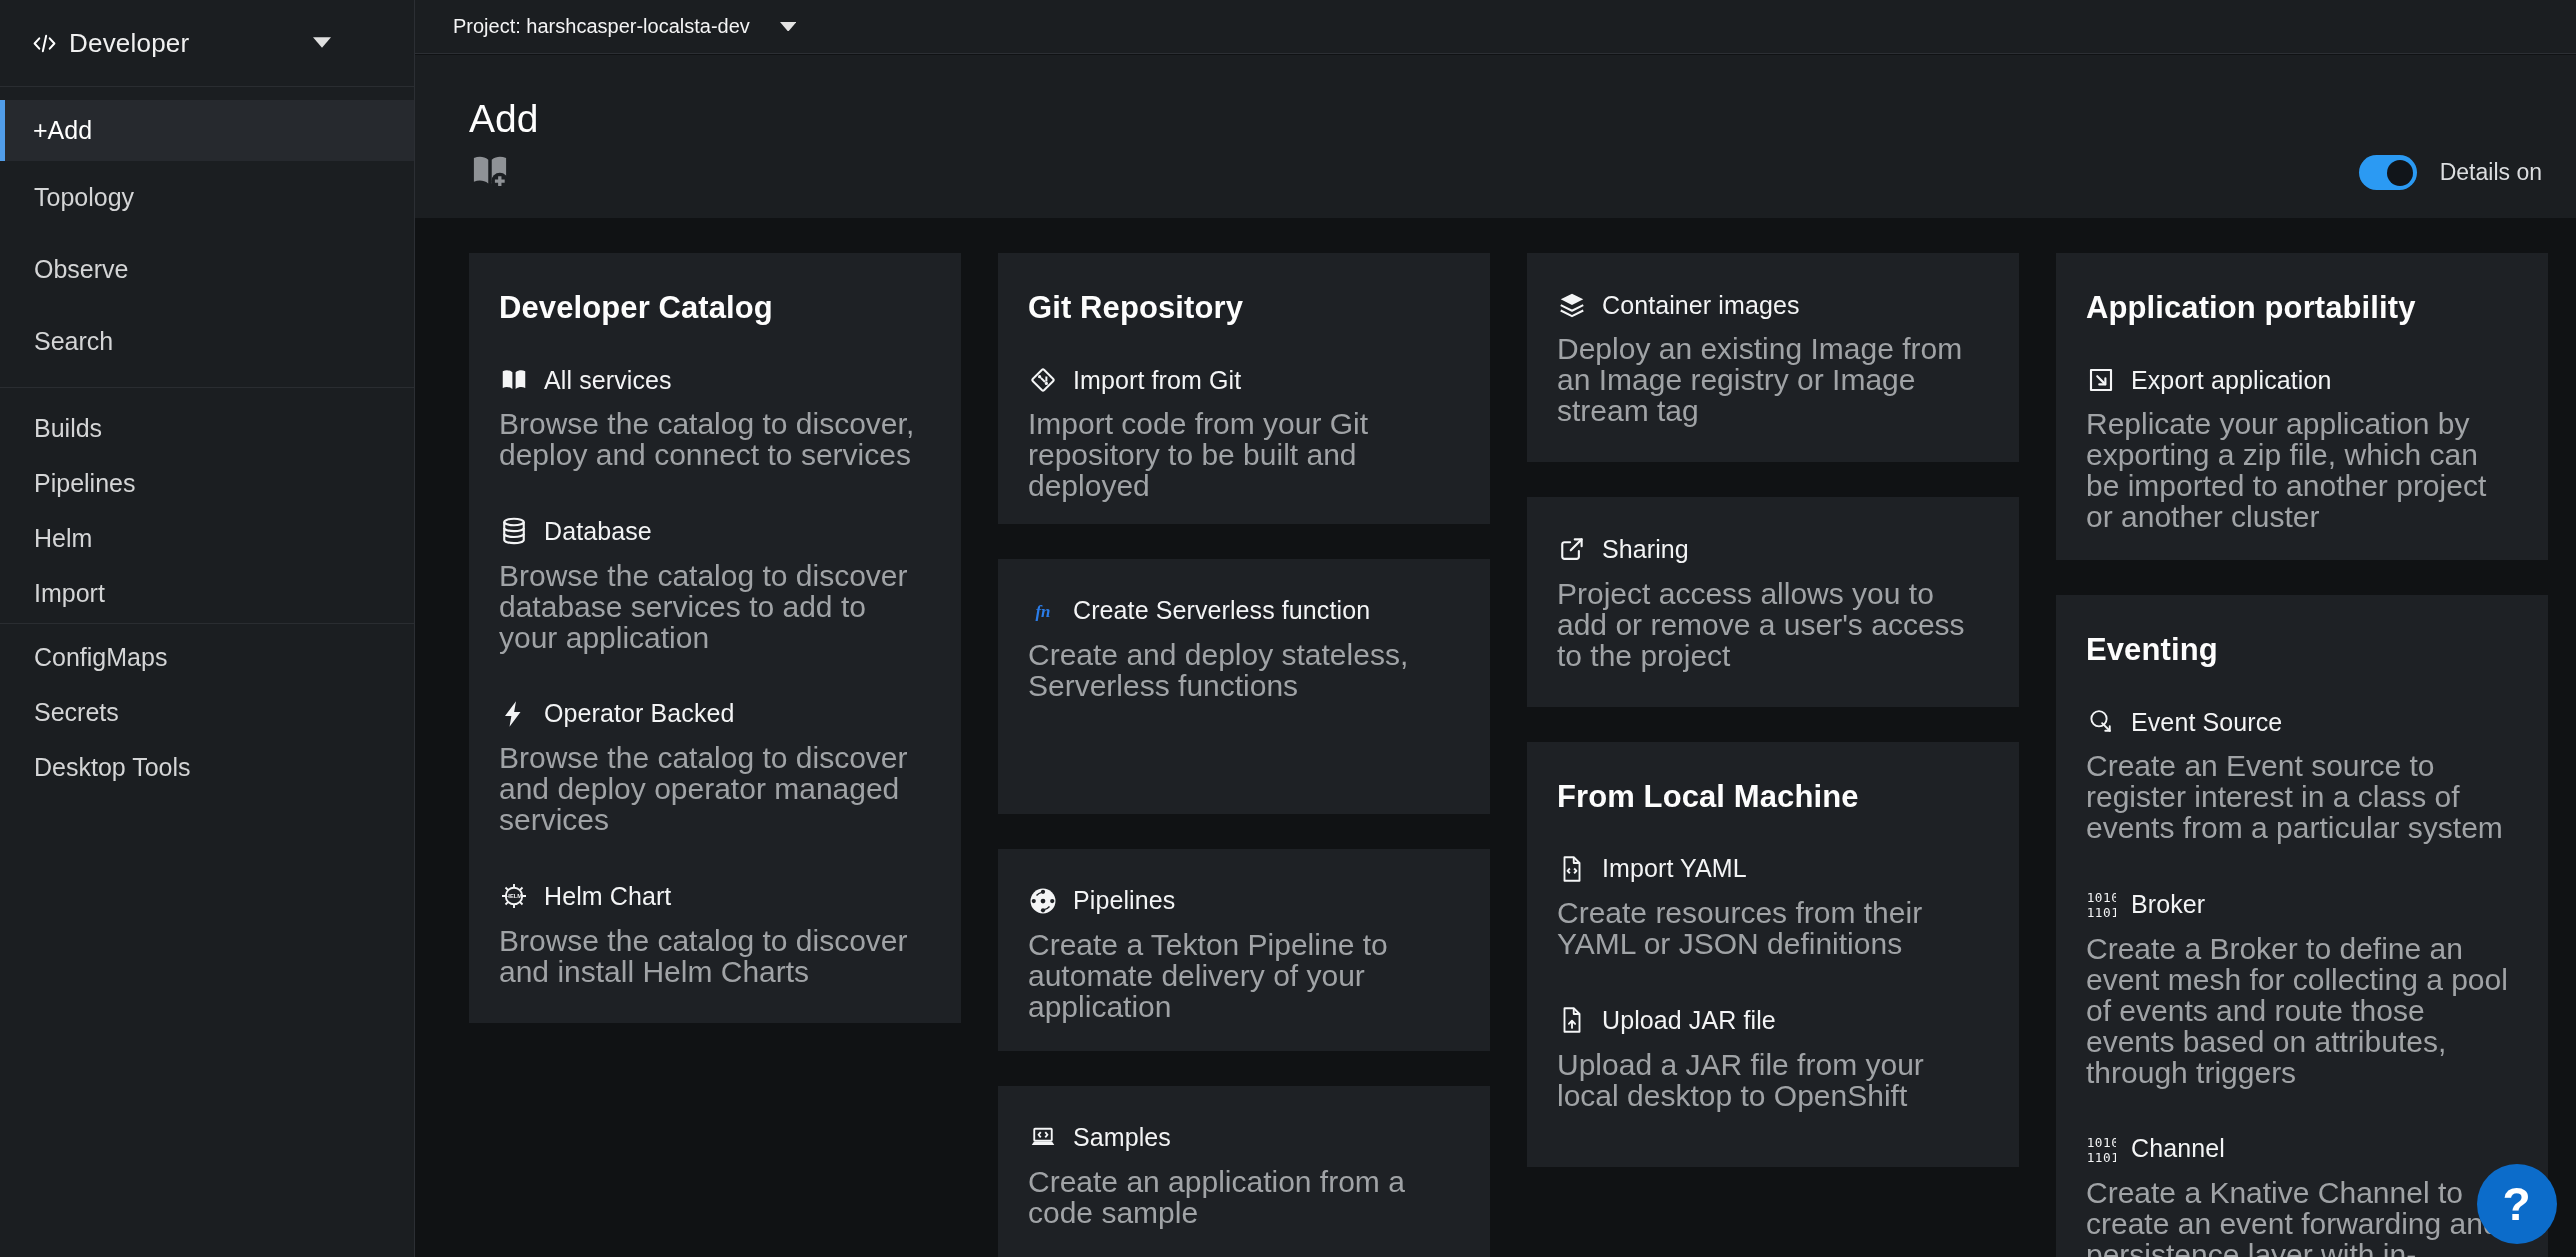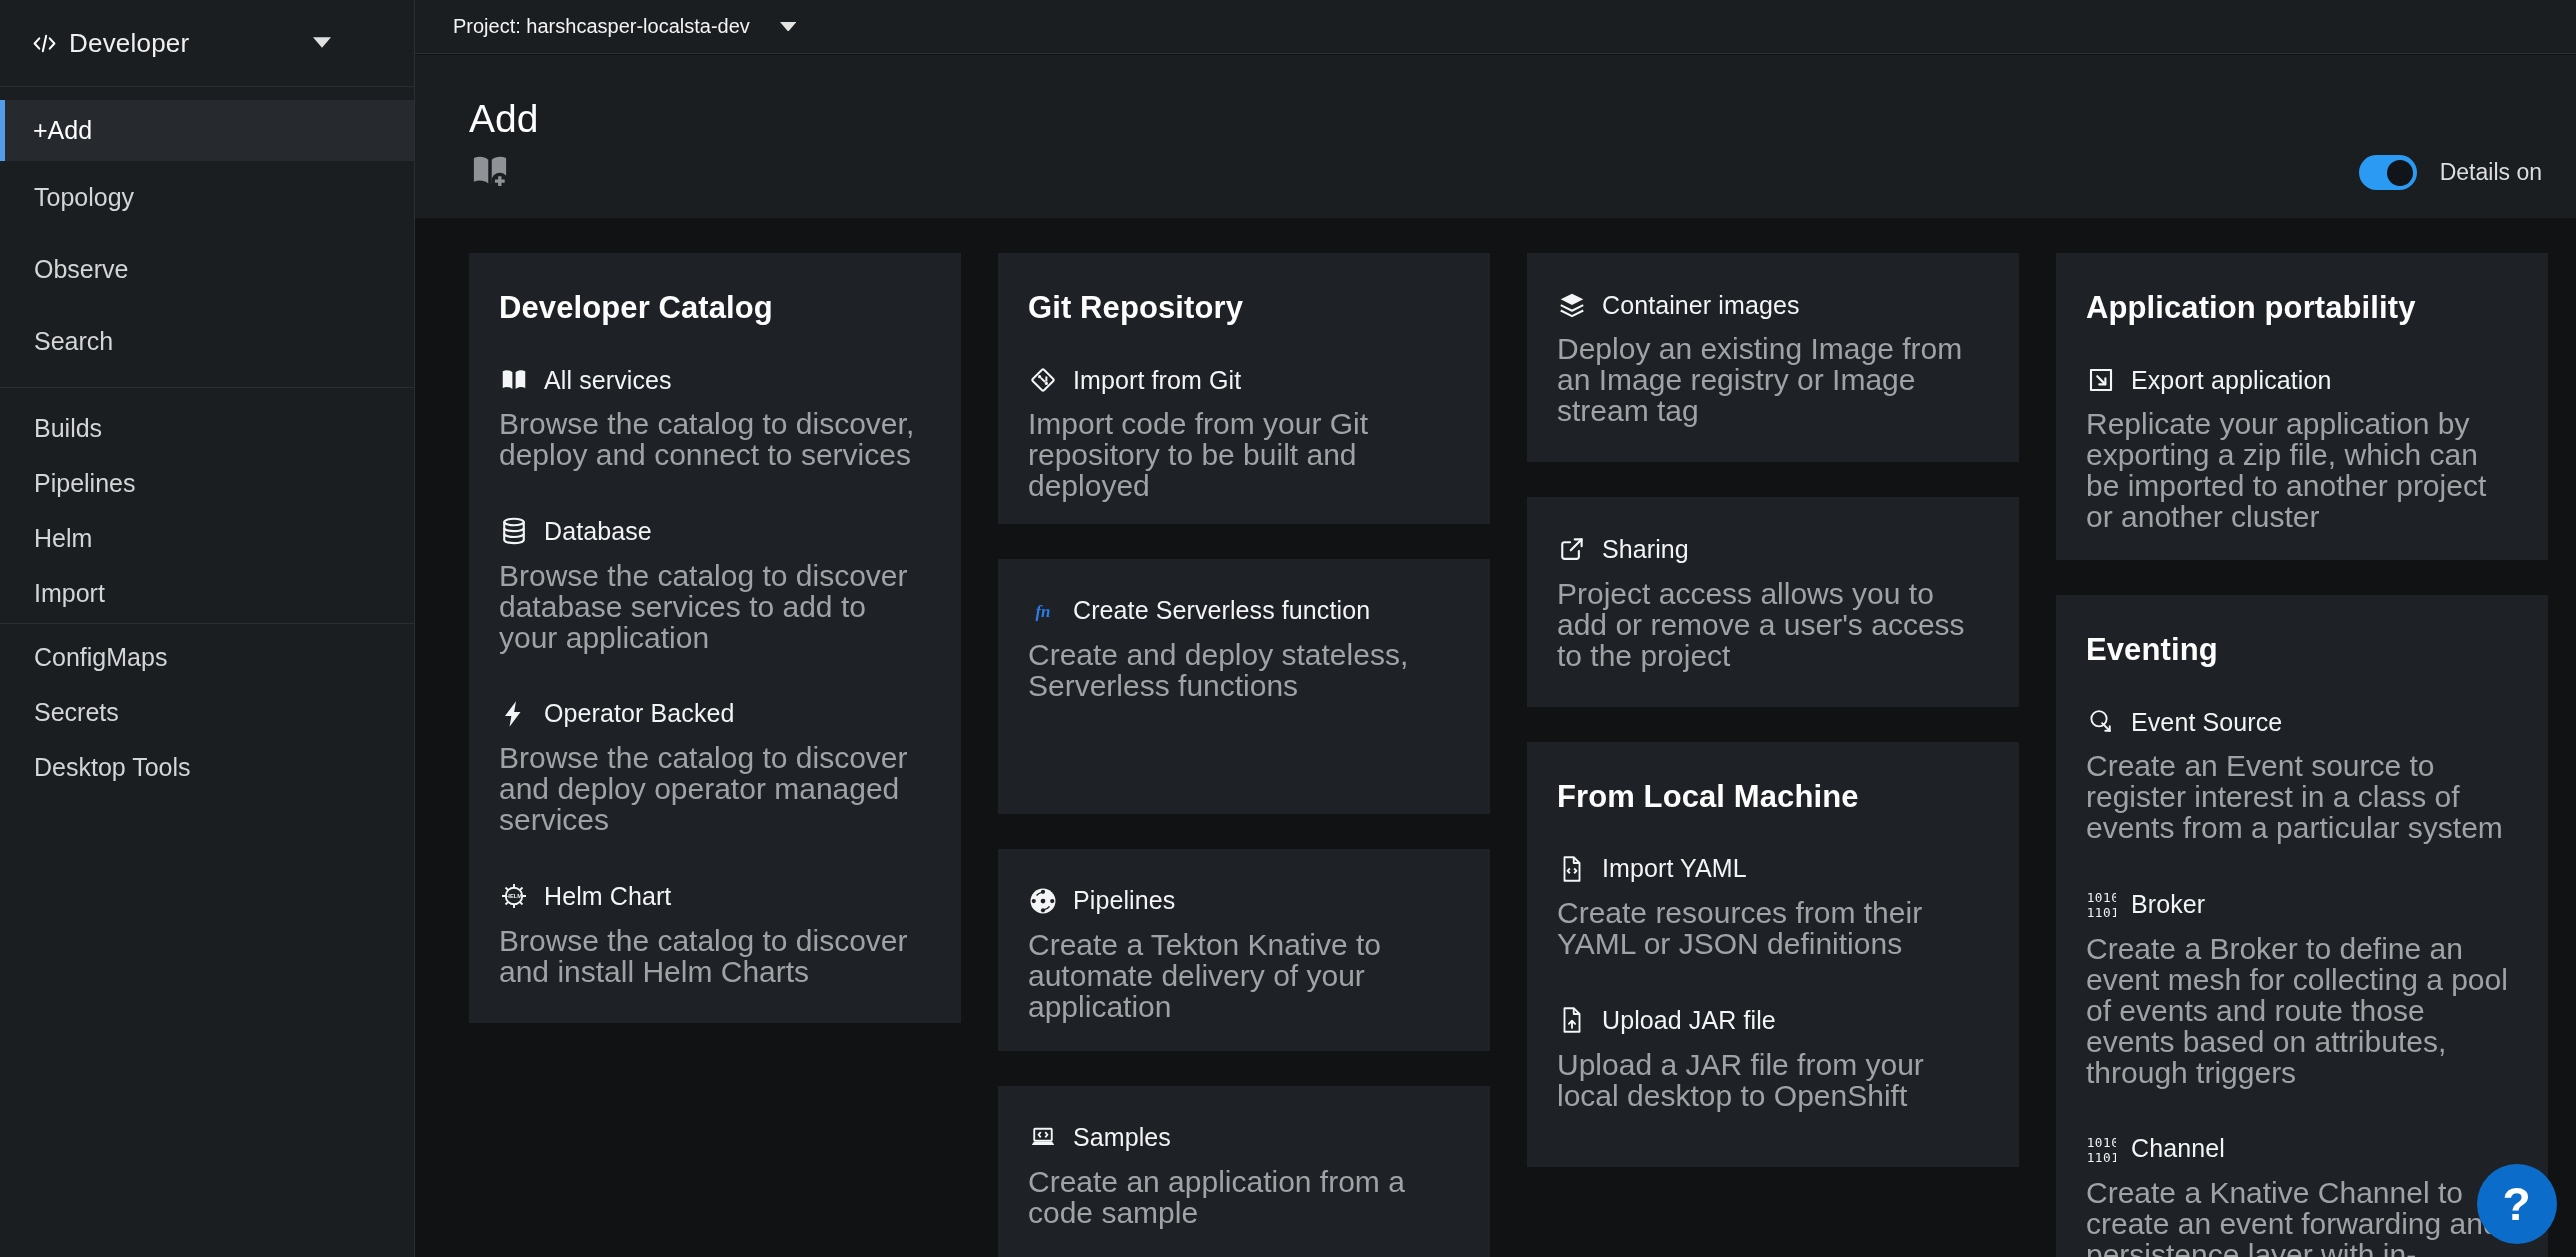--- a/index.html
+++ b/index.html
@@ -253,21 +253,21 @@
                   <circle cx="19.4" cy="12" r="1.7"></circle>
                   <circle cx="12" cy="12" r="1.9"></circle>
                 </g>
                 <g stroke="#1e2125" stroke-width="1.1" fill="none">
                   <path d="M6.8 7.6c1.1-1.3 2.6-2.2 4.3-2.5M17.2 16.4c-1.1 1.3-2.6 2.2-4.3 2.5"></path>
                 </g>
               </svg>
             </span>
             <span class="item-label">Pipelines</span>
           </div>
-          <div class="item-desc">Create a Tekton Knative to automate delivery of your application</div>
+          <div class="item-desc">Create a Tekton Pipeline to automate delivery of your application</div>
         </div>
       </div>
       <div class="card">
         <div class="item">
           <div class="label-row">
             <span class="ic">
               <svg viewBox="0 0 24 24" fill="none" stroke="currentColor" stroke-width="1.5">
                 <rect x="5" y="4.6" width="14" height="9.6" rx=".6"></rect>
                 <path d="M3 17.6h18l-1.7-2.6H4.7z" fill="currentColor" stroke="none"></path>
                 <path d="M10.2 7.3 8.5 9.4l1.7 2.1M13.8 7.3l1.7 2.1-1.7 2.1"></path>

